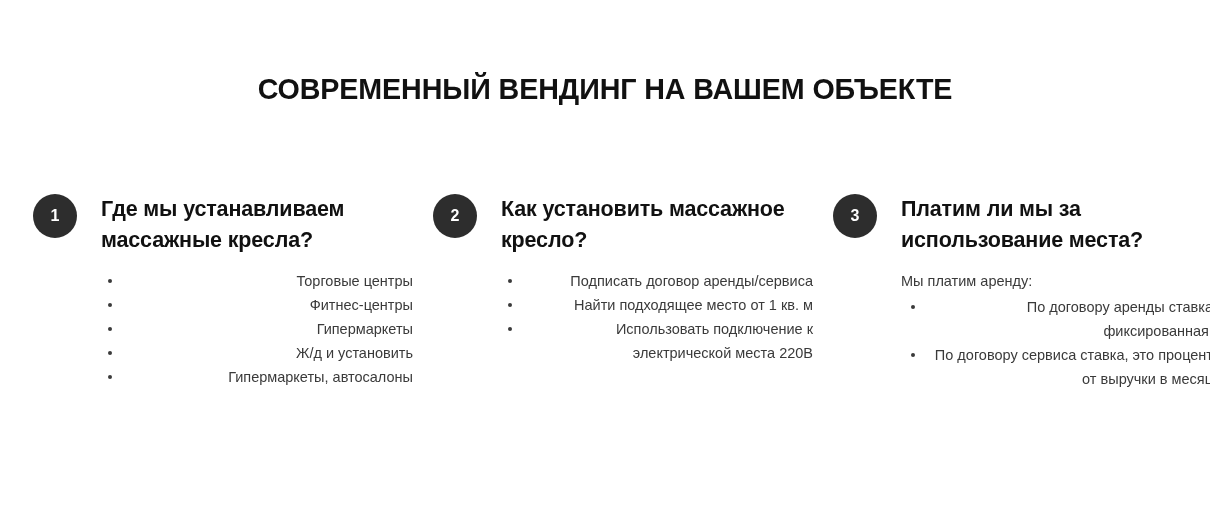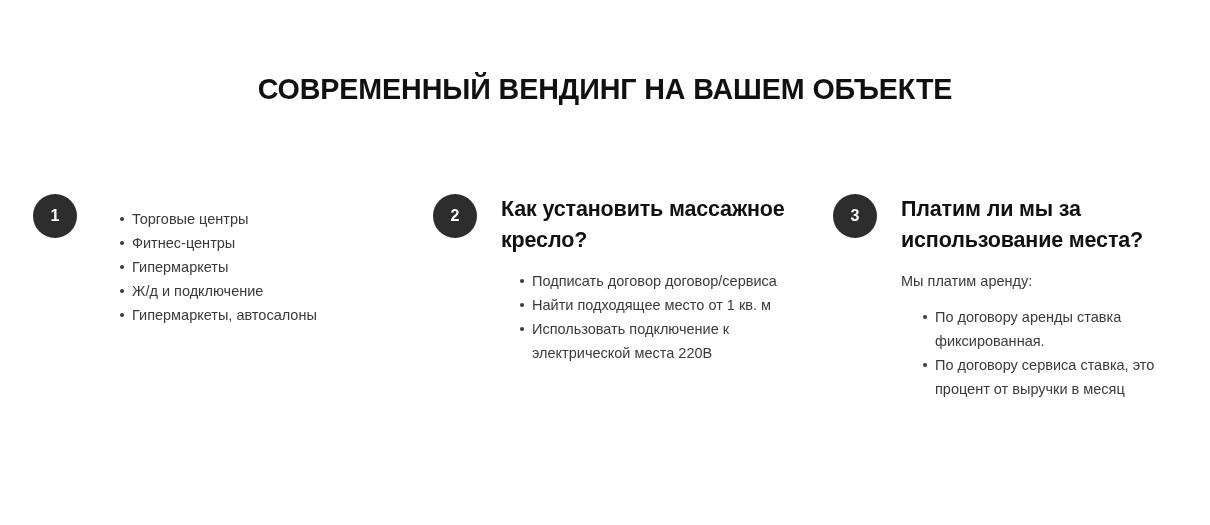--- a/index.html
+++ b/index.html
@@ -82,23 +82,24 @@
     padding-left: 68px;
     margin-top: 13px;
   }
   .intro-line {
     margin: 0 0 2px 0;
     font-size: 14.5px;
     line-height: 24px;
     color: #3a3a3a;
   }
   ul.bullets {
-    margin: 12px;
+    margin: 0;
     padding: 0 0 0 19px;
     list-style: none;
+    text-align: right;
   }
   ul.bullets li {
     position: relative;
     font-size: 14.5px;
     line-height: 24px;
     color: #3a3a3a;
     padding-left: 12px;
     margin: 0;
   }
   ul.bullets li::before {
@@ -117,37 +118,38 @@
 </style>
 </head>
 <body>
 
 <h1 class="page-title">СОВРЕМЕННЫЙ ВЕНДИНГ НА ВАШЕМ ОБЪЕКТЕ</h1>
 
 <div class="columns">
 
   <section class="column col-1">
     <div class="badge">1</div>
+    <h2 class="col-heading">Где мы устанавливаем массажные кресла?</h2>
     <div class="col-body">
       <ul class="bullets">
         <li>Торговые центры</li>
         <li>Фитнес-центры</li>
         <li>Гипермаркеты</li>
-        <li>Ж/д и подключение</li>
+        <li>Ж/д и установить</li>
         <li>Гипермаркеты, автосалоны</li>
       </ul>
     </div>
   </section>
 
   <section class="column col-2">
     <div class="badge">2</div>
     <h2 class="col-heading">Как установить массажное кресло?</h2>
     <div class="col-body">
       <ul class="bullets">
-        <li>Подписать договор договор/сервиса</li>
+        <li>Подписать договор аренды/сервиса</li>
         <li>Найти подходящее место от 1 кв. м</li>
         <li>Использовать подключение к электрической места 220В</li>
       </ul>
     </div>
   </section>
 
   <section class="column col-3">
     <div class="badge">3</div>
     <h2 class="col-heading">Платим ли мы за использование места?</h2>
     <div class="col-body">

